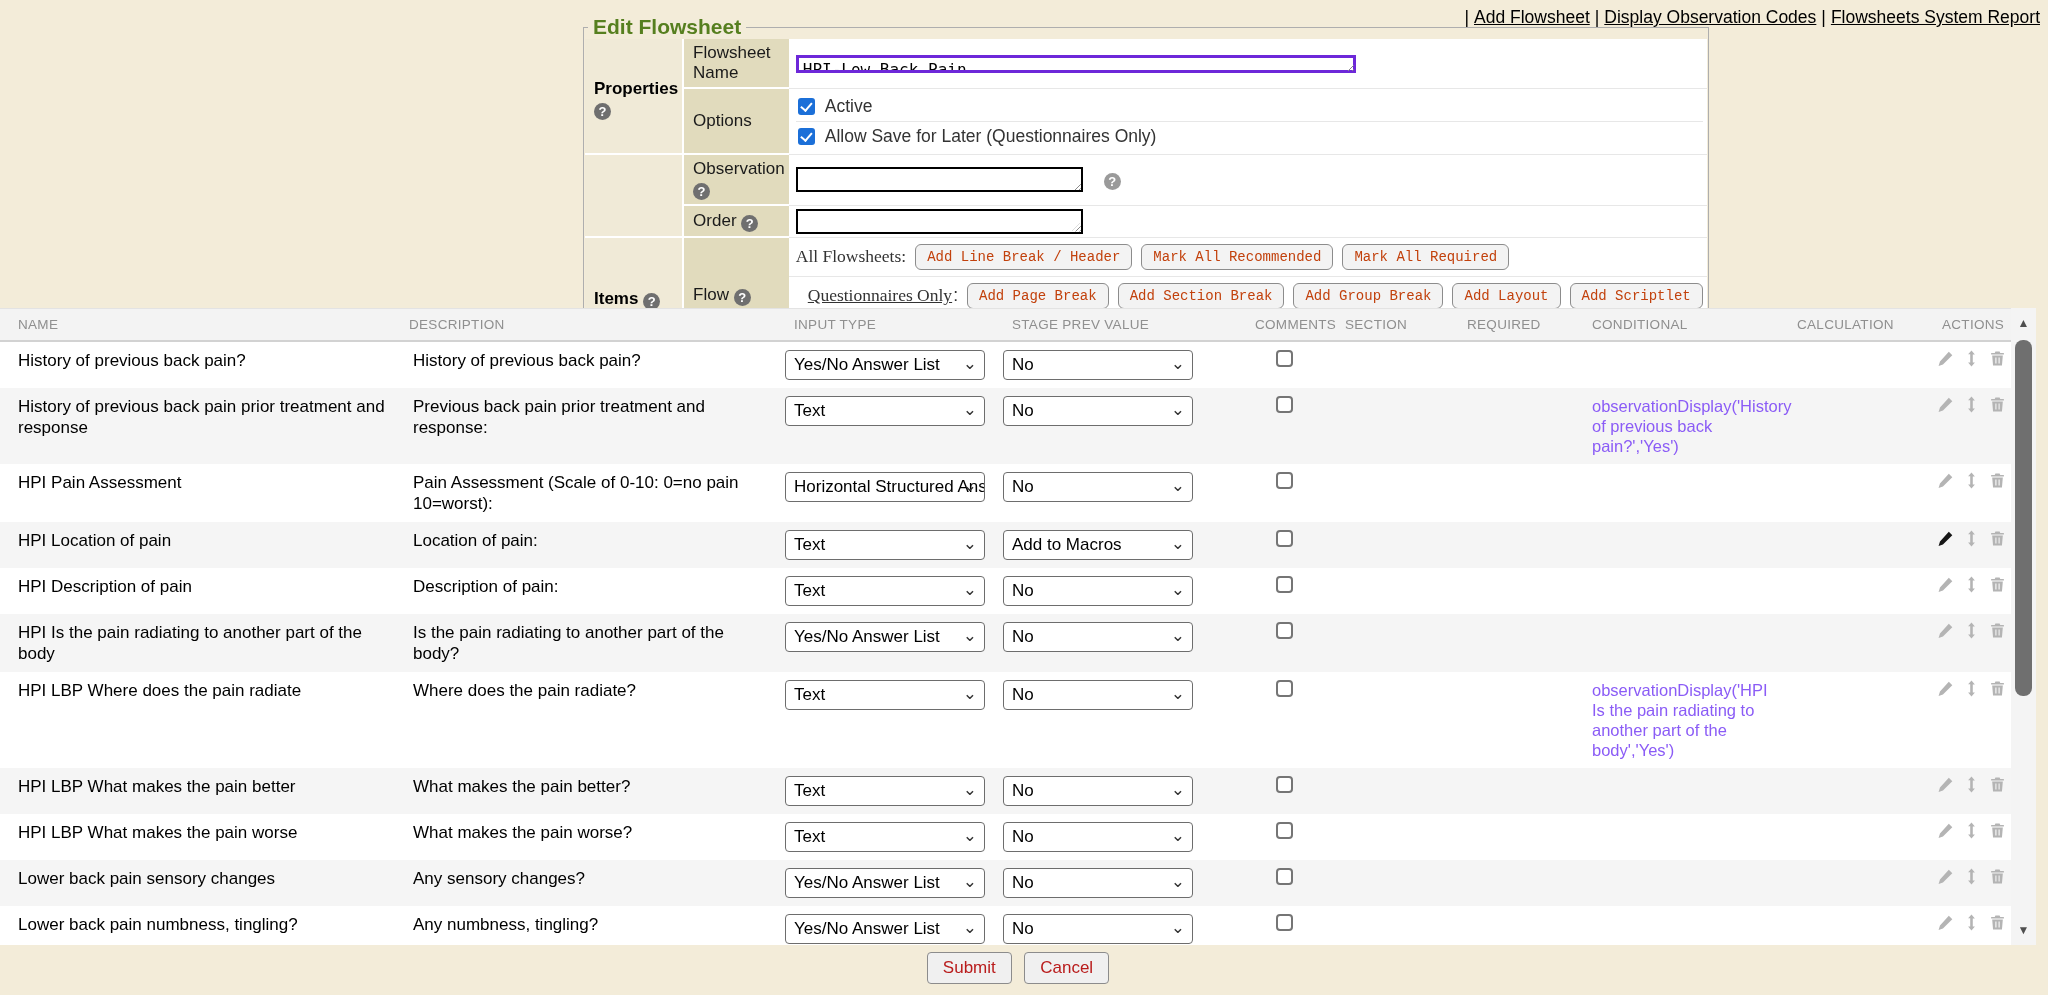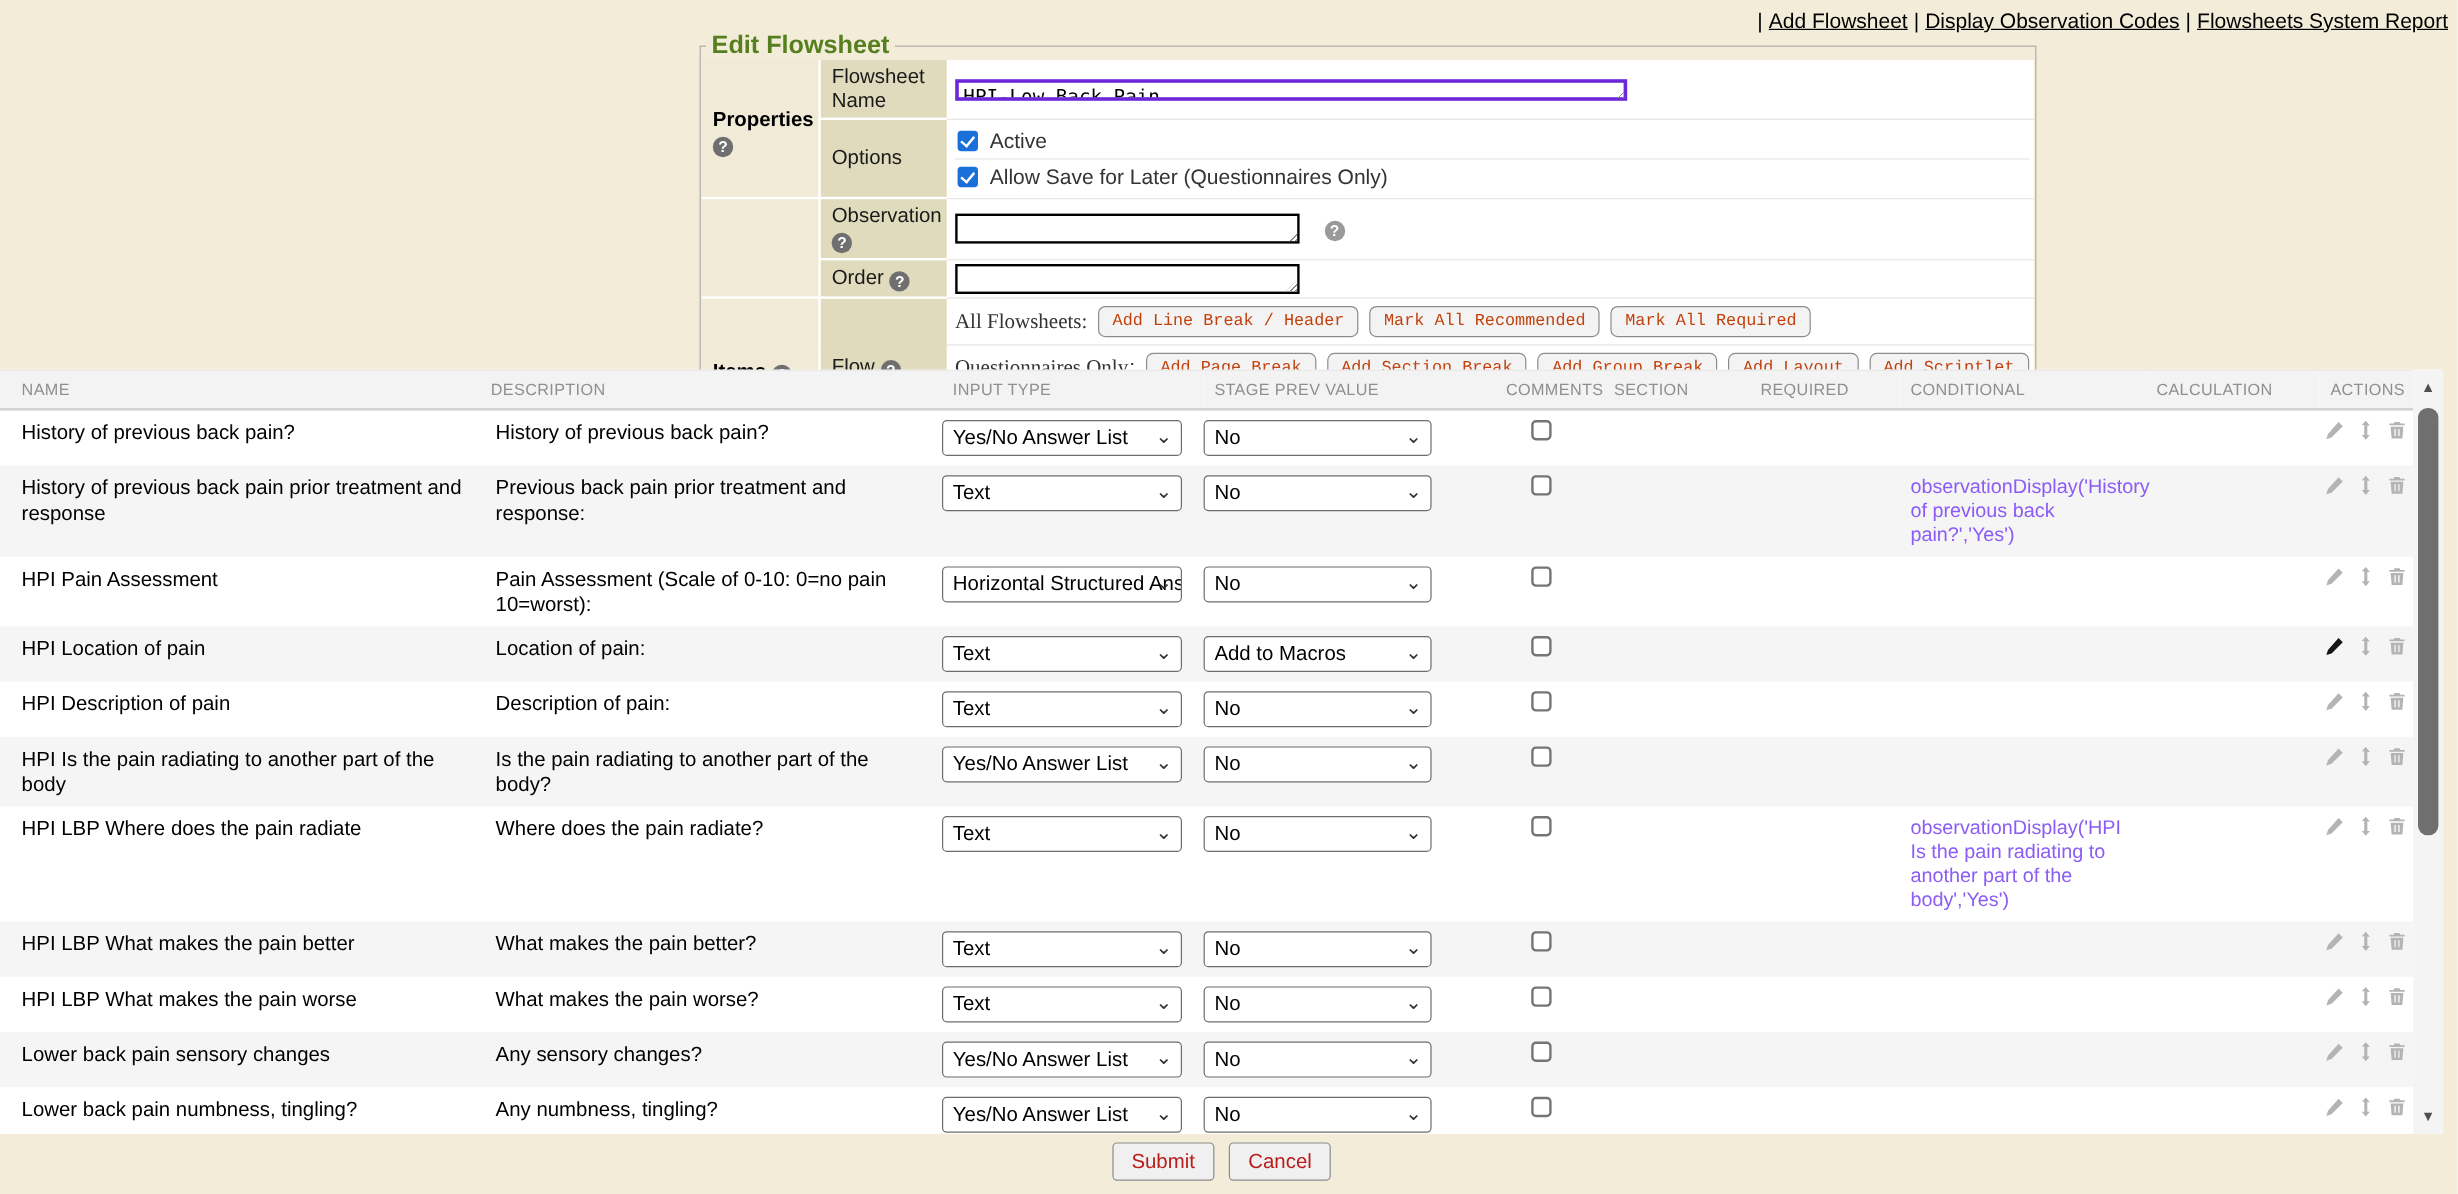--- a/index.html
+++ b/index.html
@@ -12,21 +12,21 @@
     overflow:hidden;
   }
   a { color:#000; text-decoration:underline; cursor:pointer; }
 
   
   .top-links { position:absolute; top:7px; right:8px; font-size:17.5px; white-space:nowrap; }
   .top-links .sep { text-decoration:none; padding:0 5px; }
 
   
   fieldset.ef {
-    position:absolute; left:583px; top:26px; width:878px;
+    position:absolute; left:583px; top:15px; width:878px;
     border:1px solid #aeaeae; padding:0 1px 1px 1px; background:#f3ecd9;
   }
   fieldset.ef legend {
     color:#567f1f; font-weight:bold; font-size:21px; margin-left:3px; padding:0 5px;
   }
   table.props { border-collapse:collapse; width:100%; }
   table.props td { vertical-align:middle; }
   td.outer {
     width:108px; background:#f0ead7; vertical-align:top;
     padding:7px 4px 0 9px; font-weight:bold; font-size:17px;
@@ -64,21 +64,21 @@
   .cb {
     position:relative; width:17px; height:17px; border-radius:3px;
     background:#1b6fd8; flex:0 0 auto; cursor:pointer;
   }
   .cb::after {
     content:""; position:absolute; left:5.5px; top:2px; width:4.5px; height:9px;
     border:solid #fff; border-width:0 2.5px 2.5px 0; transform:rotate(40deg);
   }
   .grp { display:flex; align-items:center; gap:9px; padding:3px 0; }
   .grp-label { white-space:nowrap;font-family:Liberation Serif, serif; }
-  .grp-label.u { text-decoration:underline; }
+  .grp-label.u { text-decoration:underline;margin-left:12px; }
   button.mini {
     font-family:Liberation Mono, monospace; font-size:14px; color:#c2410c;
     background:#f3f3f3; border:1px solid #8c8c8c; border-radius:6px;
     padding:4px 11px; cursor:pointer; white-space:nowrap;
   }
 
   
   .table-zone {
     position:absolute; left:0; top:308px; width:2036px; height:637px;
     background:#fff; overflow:hidden;

